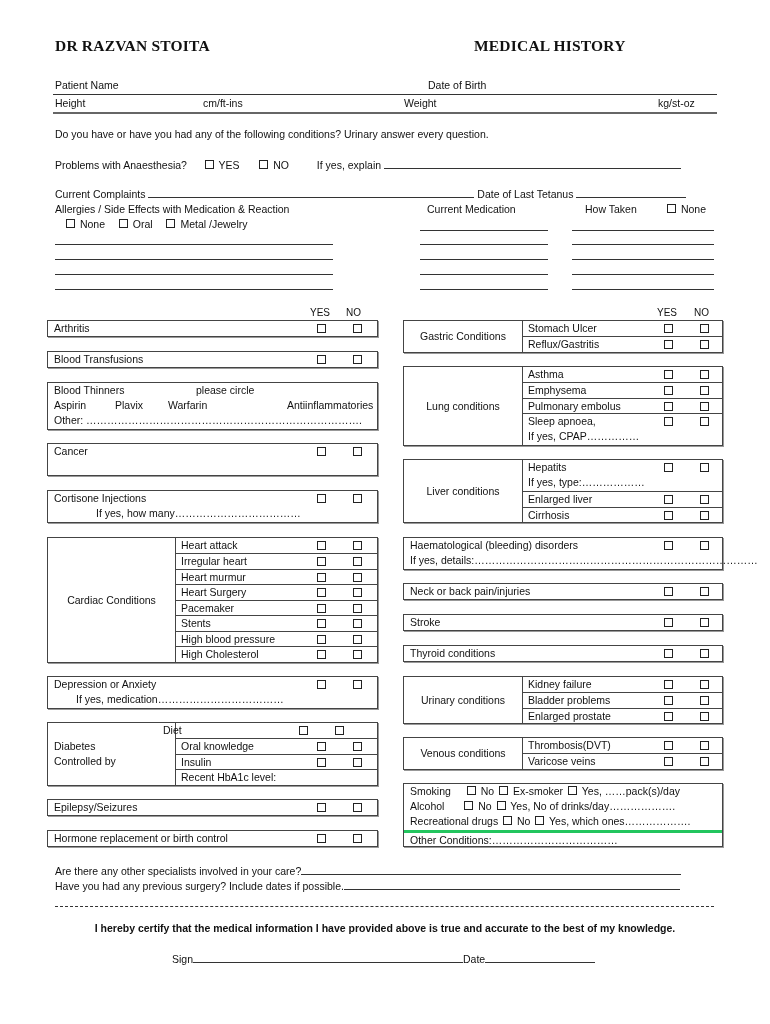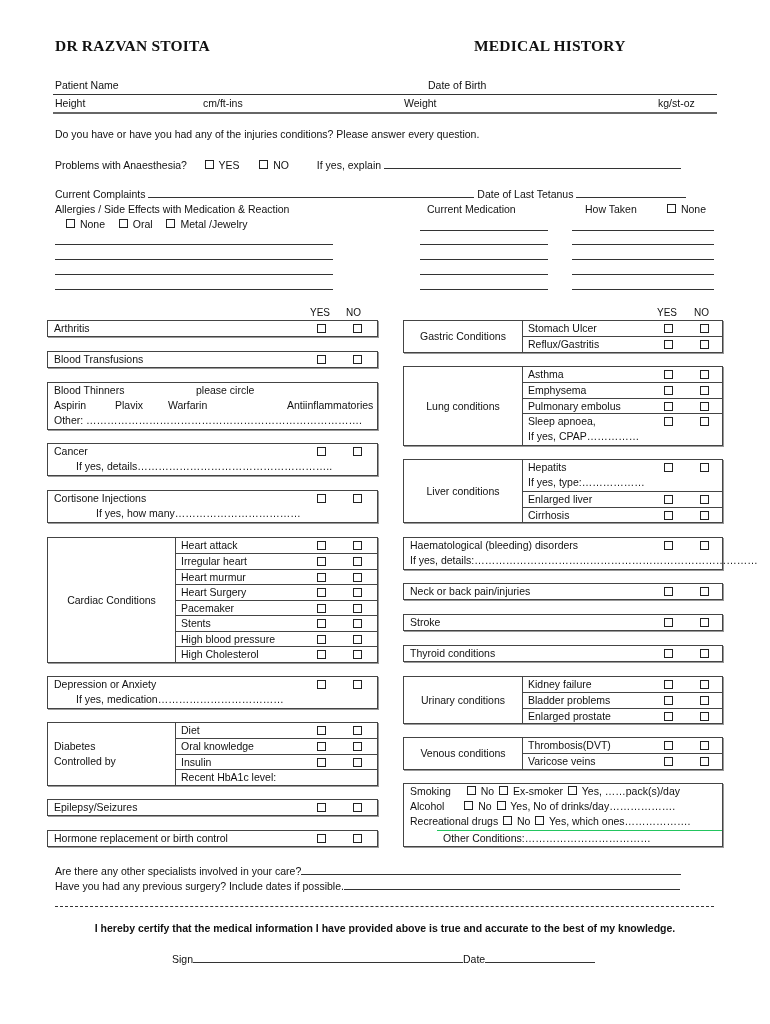--- a/index.html
+++ b/index.html
@@ -32,21 +32,21 @@
 
 <div class="abs" style="left:55px;top:79px;">Patient Name</div>
 <div class="abs" style="left:428px;top:79px;">Date of Birth</div>
 <div class="hline" style="left:53px;width:664px;top:94px;"></div>
 <div class="abs" style="left:55px;top:97px;">Height</div>
 <div class="abs" style="left:203px;top:97px;">cm/ft-ins</div>
 <div class="abs" style="left:404px;top:97px;">Weight</div>
 <div class="abs" style="left:658px;top:97px;">kg/st-oz</div>
 <div class="hline thick" style="left:53px;width:664px;top:112px;"></div>
 
-<div class="abs" style="left:55px;top:128px;">Do you have or have you had any of the injuries conditions? Please answer every question.</div>
+<div class="abs" style="left:55px;top:128px;">Do you have or have you had any of the following conditions? Urinary answer every question.</div>
 <div class="abs" style="left:55px;top:158px;">
   <span>Problems with Anaesthesia?</span>
   <span style="display:inline-block;width:10px"></span>
   <span class="cb"></span>
   <span>YES</span>
   <span style="display:inline-block;width:12px"></span>
   <span class="cb"></span>
   <span>NO</span>
   <span style="display:inline-block;width:22px"></span>
   <span>If yes, explain</span>
@@ -128,23 +128,20 @@
     <span class="lbl">Other: …………………………………………………………………….</span>
   </div>
 </div>
 
 <div class="box" style="left:47px;top:443px;width:329px;height:31px;">
   <div class="row" style="top:0;">
     <span class="lbl">Cancer</span>
     <span class="cbx" style="left:269px;"></span>
     <span class="cbx" style="left:305px;"></span>
   </div>
-  <div class="row" style="top:15px;">
-    <span class="lbl indent">If yes, details………………………………………………..</span>
-  </div>
 </div>
 
 <div class="box" style="left:47px;top:490px;width:329px;height:31px;">
   <div class="row" style="top:0;">
     <span class="lbl">Cortisone Injections</span>
     <span class="cbx" style="left:269px;"></span>
     <span class="cbx" style="left:305px;"></span>
   </div>
   <div class="row" style="top:15px;">
     <span class="lbl indent2">If yes, how many………………………………</span>
@@ -208,21 +205,21 @@
 </div>
 
 <div class="box group" style="left:47px;top:722px;width:329px;height:62px;">
   <div class="cap" style="width:127px;justify-content:flex-start;padding-left:6px;text-align:left;">
     <div>
       <div>Diabetes</div>
       <div>Controlled by</div>
     </div>
   </div>
   <div class="divv" style="left:127px;"></div>
-  <div class="sub first" style="left:128px;top:0;text-align:right;">
+  <div class="sub first" style="left:110px;top:0;text-align:right;">
       <span class="lbl">Diet</span>
       <span class="cbx" style="left:141px;"></span>
       <span class="cbx" style="left:177px;"></span>
     </div>
   <div class="sub" style="left:128px;top:15px;">
       <span class="lbl">Oral knowledge</span>
       <span class="cbx" style="left:141px;"></span>
       <span class="cbx" style="left:177px;"></span>
     </div>
   <div class="sub" style="left:128px;top:30.5px;">
@@ -408,21 +405,21 @@
   </div>
   <div class="row" style="top:30px;">
     <span class="lbl">
       <span>Recreational drugs</span>
       <span class="cb"></span>
       <span>No</span>
       <span class="cb"></span>
       <span>Yes, which ones……………….</span>
     </span>
   </div>
-  <div class="row" style="top:46px;border-top:1px solid #22c55e;margin-left:33px;">
+  <div class="row" style="top:46px;border-top:3px solid #22c55e;">
     <span class="lbl">Other Conditions:………………………………</span>
   </div>
 </div>
 
 <div class="abs" style="left:55px;top:864px;">
   <span>Are there any other specialists involved in your care?</span><span class="ul" style="width:380px"></span>
 </div>
 <div class="abs" style="left:55px;top:879px;">
   <span>Have you had any previous surgery? Include dates if possible.</span><span class="ul" style="width:336px"></span>
 </div>

